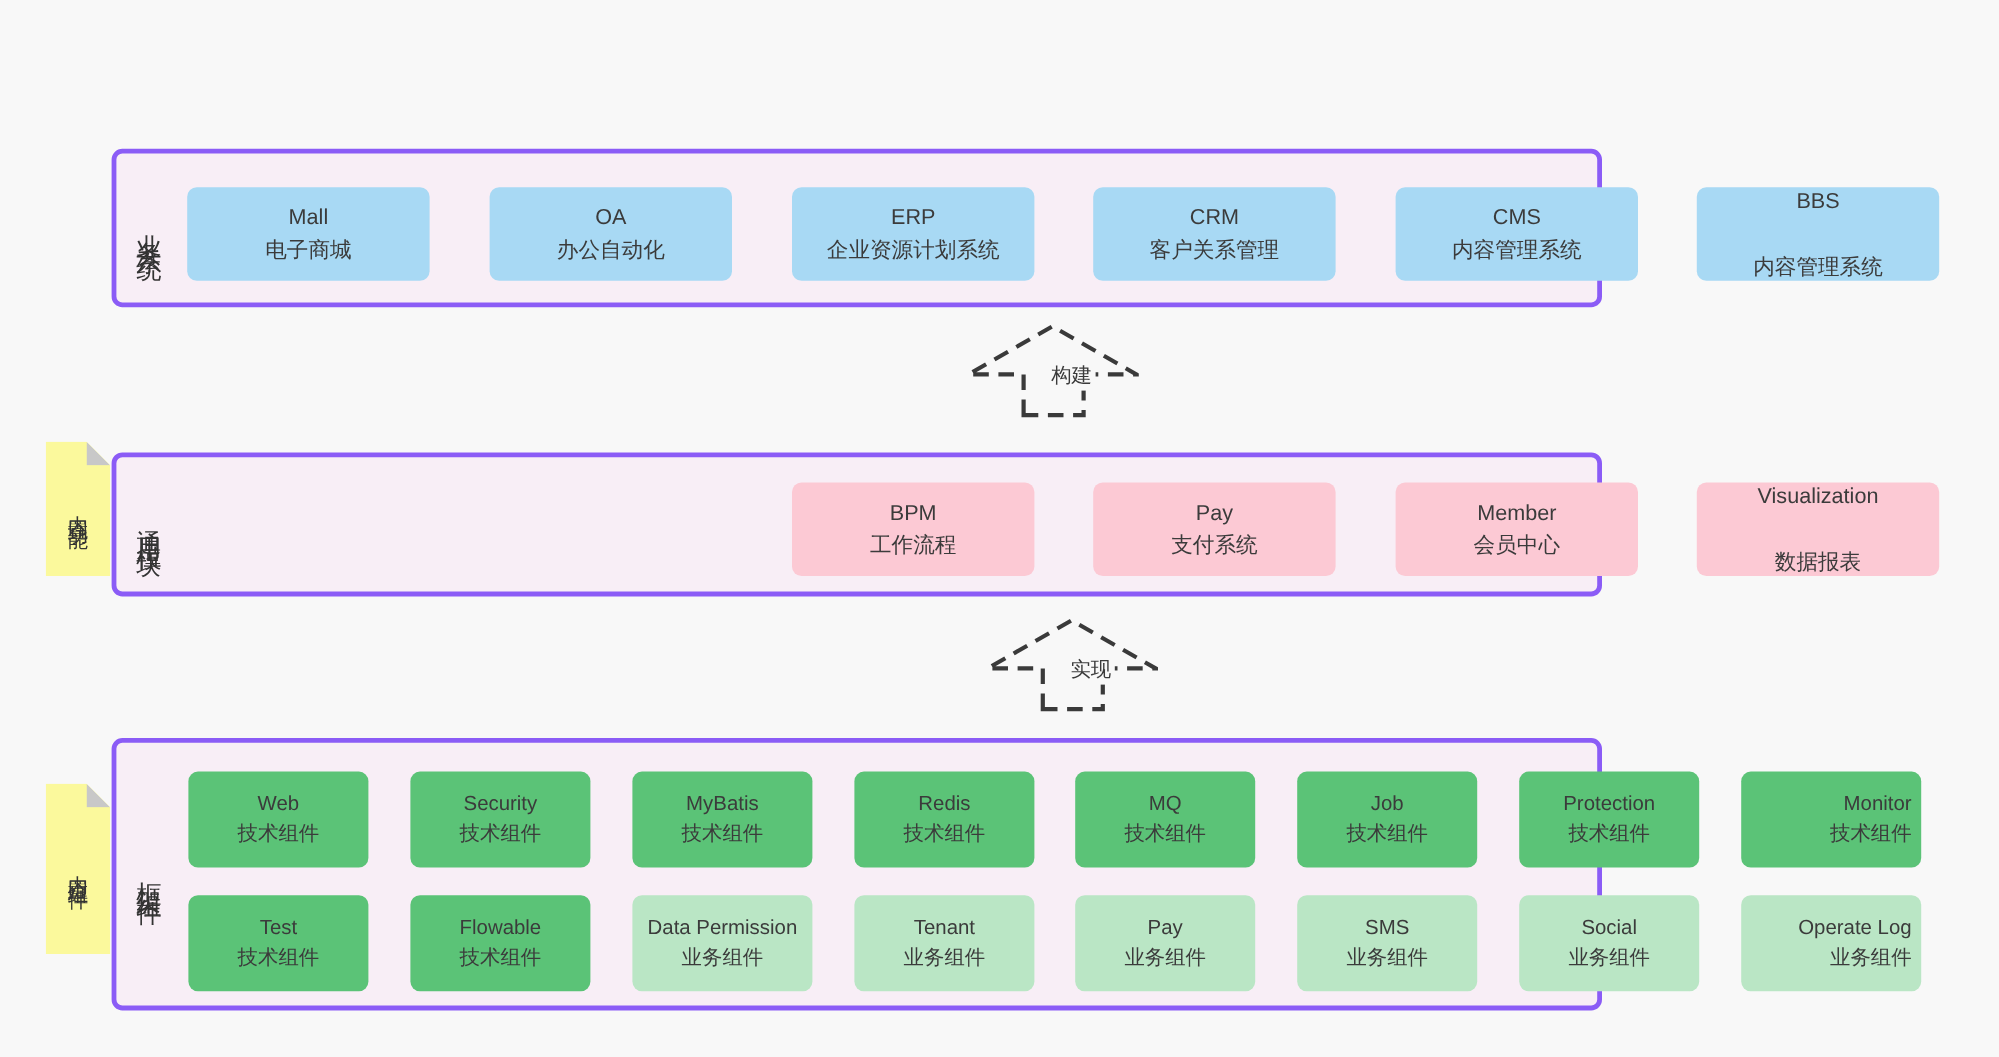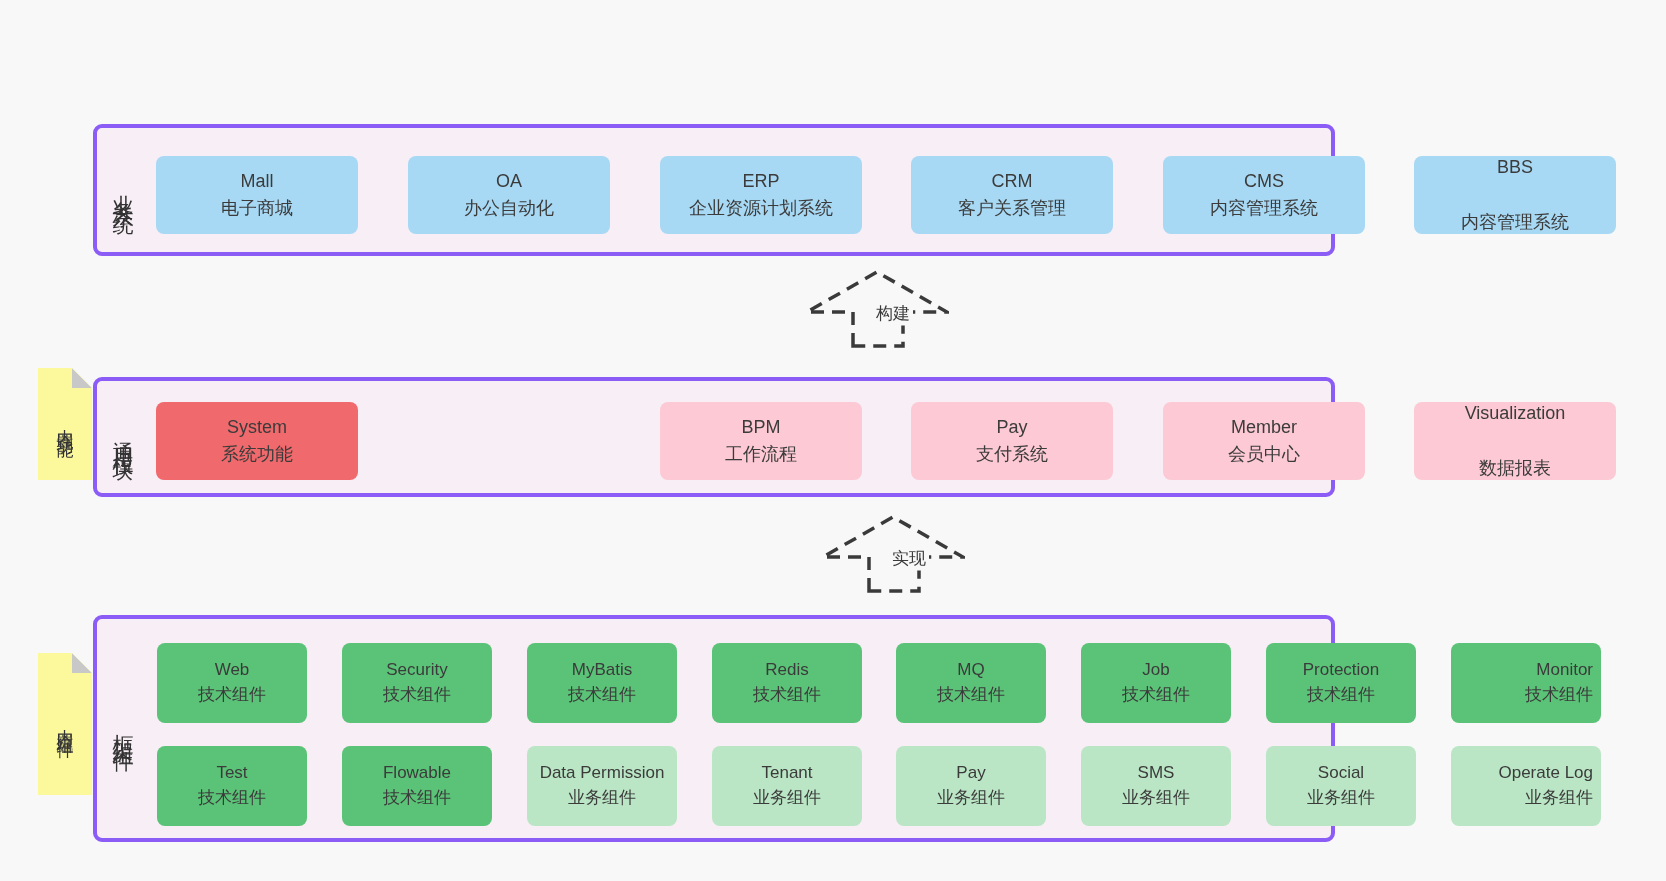--- a/index.html
+++ b/index.html
@@ -102,24 +102,20 @@
 
   <div class="arrow a1">
     <svg viewBox="0 0 144 88" width="144" height="88">
       <polygon points="48,84 48,50 2,50 72,10 142,50 98,50 98,84" fill="none" stroke="#3a3a3a" stroke-width="3.5" stroke-dasharray="13 8"></polygon>
     </svg>
     <span class="alabel">构建</span>
   </div>
 
   <section class="panel c2">
     <div class="v-label">通用模块</div>
-    <div class="box red w p1">
-      <span class="bt">System</span>
-      <span class="bs">系统功能</span>
-    </div>
     <div class="box pink w p3">
       <span class="bt">BPM</span>
       <span class="bs">工作流程</span>
     </div>
     <div class="box pink w p4">
       <span class="bt">Pay</span>
       <span class="bs">支付系统</span>
     </div>
     <div class="box pink w p5">
       <span class="bt">Member</span>

